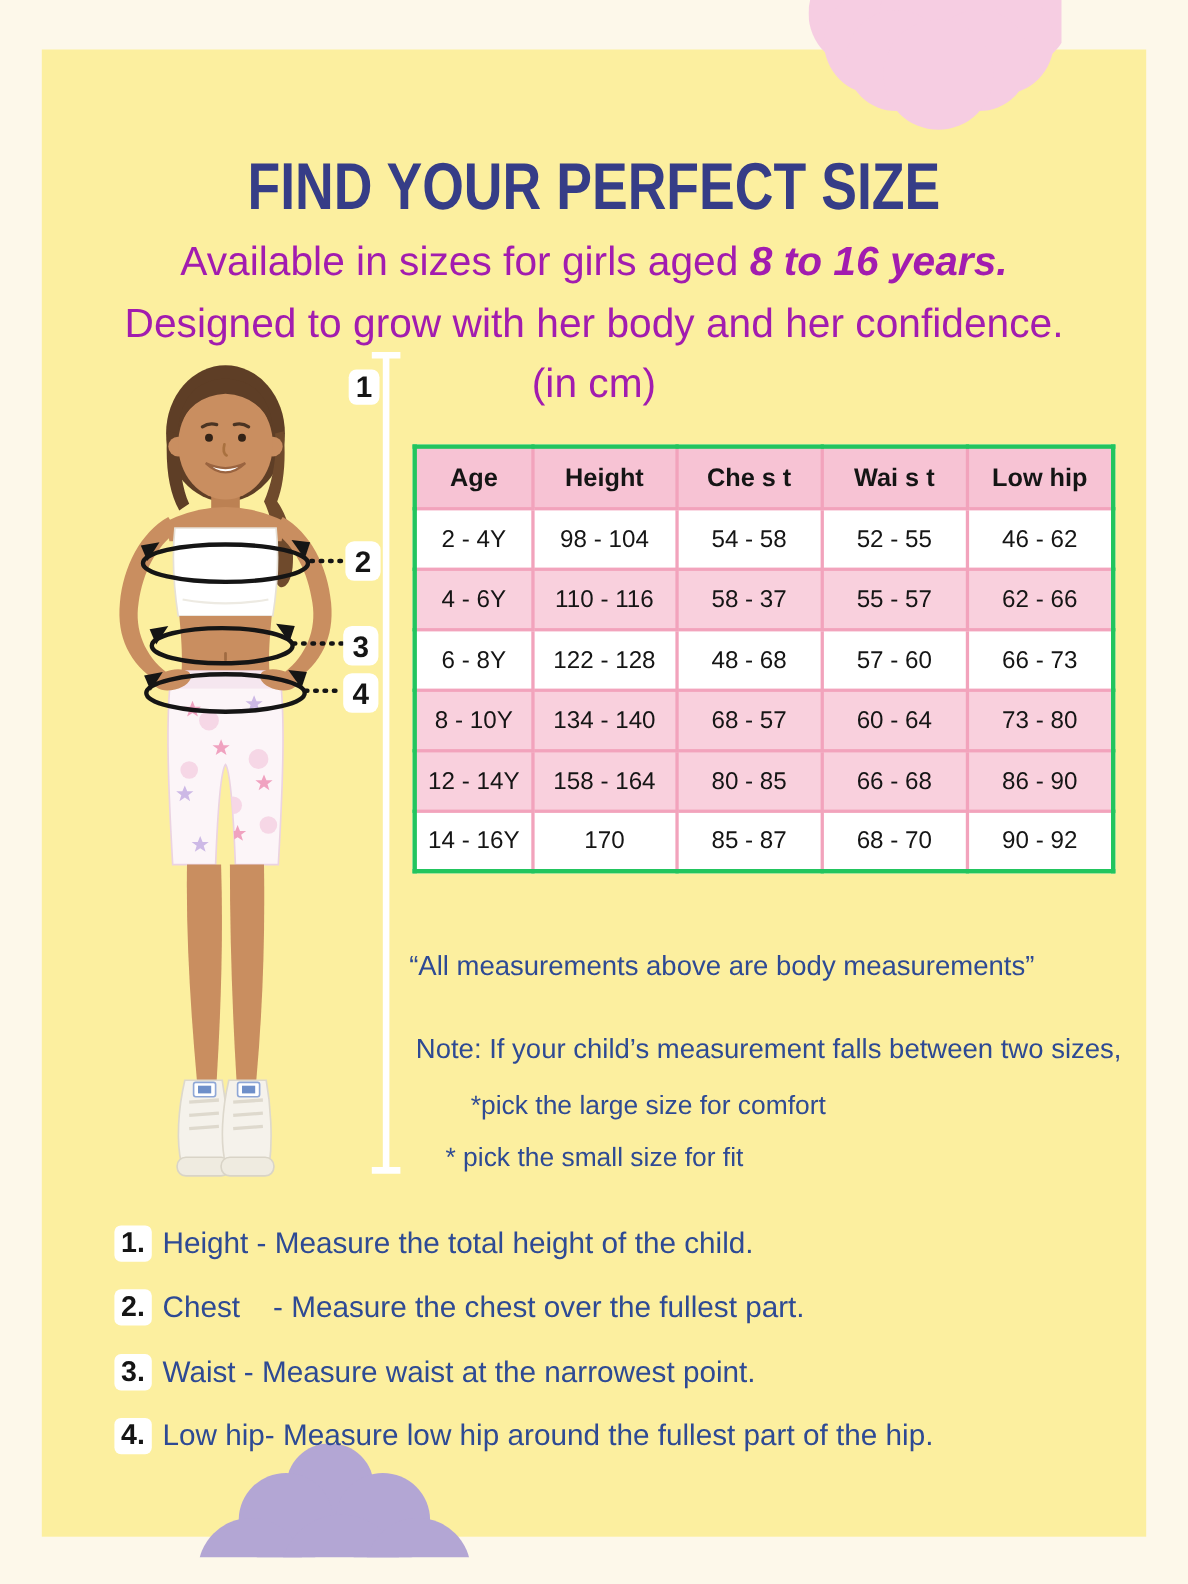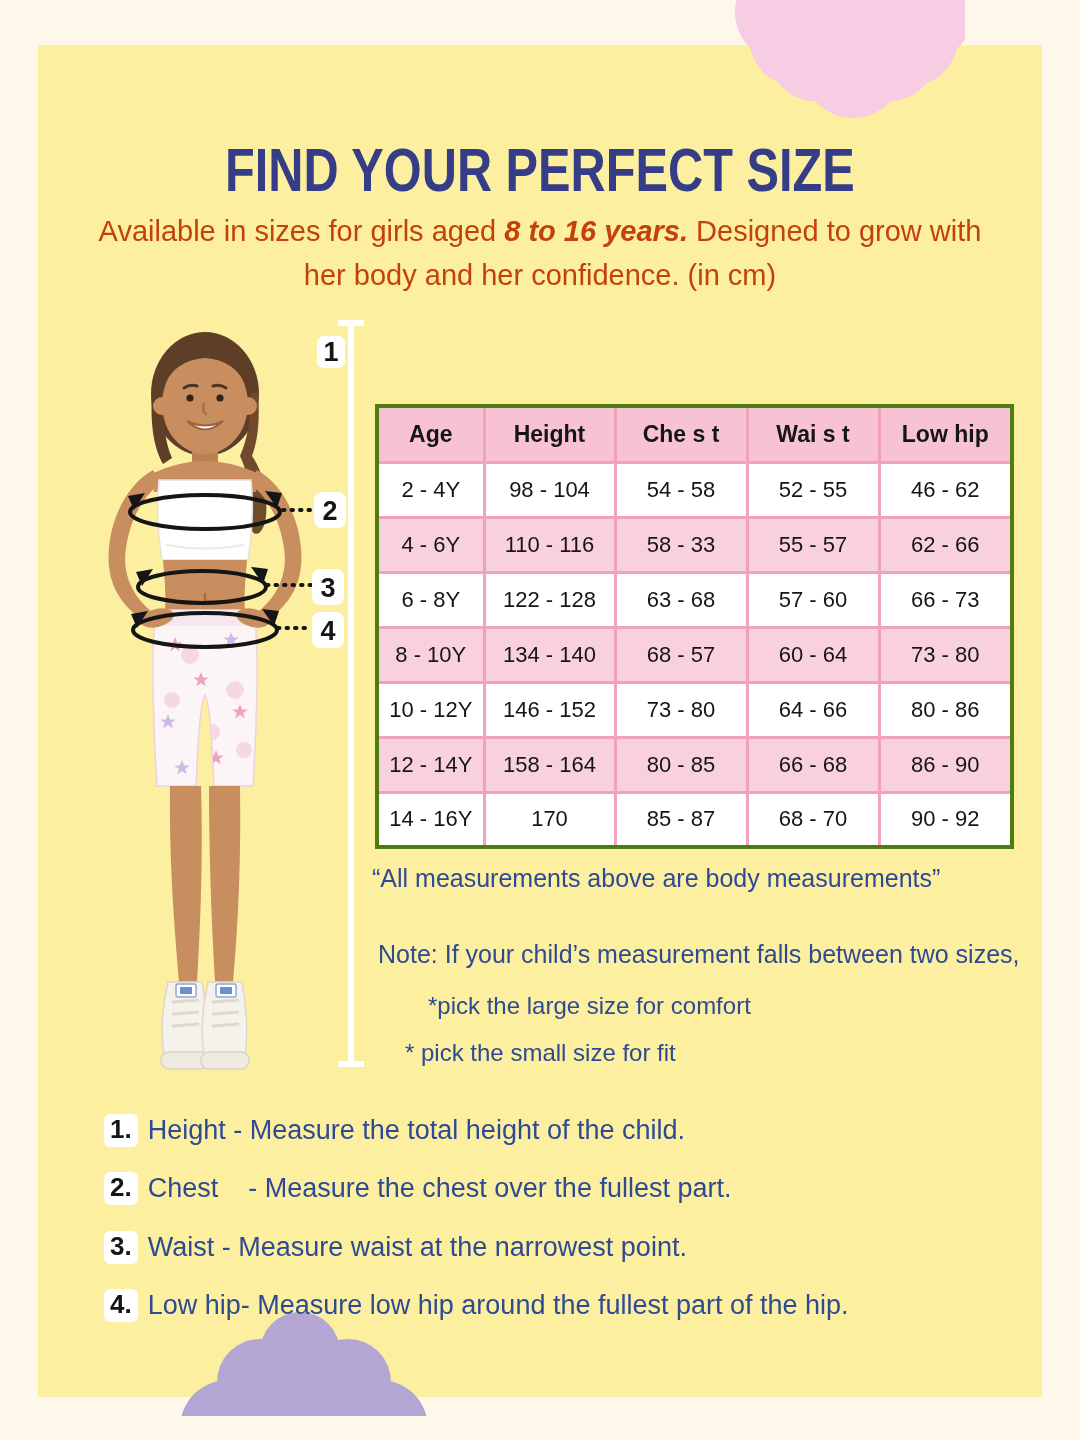--- a/index.html
+++ b/index.html
@@ -6,28 +6,28 @@
   body { background:#FDF8EA; }
   .poster { position:relative; width:1080px; height:1416px; background:#FDF8EA; overflow:hidden; }
   .panel { position:absolute; left:38px; top:45px; width:1004px; height:1352px; background:#FCEF9F; }
   .flower { position:absolute; }
 
   .title { position:absolute; top:136px; left:0; width:100%; text-align:center;
            color:#363D87; font-weight:bold; font-size:58px; letter-spacing:0; }
   .title-inner { display:inline-block; transform:scale(0.84,1.04); transform-origin:center; white-space:nowrap; }
 
   .subtitle { position:absolute; top:210px; left:90px; width:900px; text-align:center;
-              color:#c2410c; font-size:29px; line-height:1.5; }
+              color:#a21caf; font-size:37px; line-height:1.5; }
   .subtitle .hl { font-weight:bold; font-style:italic; }
 
   .figure-svg { position:absolute; left:60px; top:315px; width:312px; height:772px; }
   svg text { font-family:"Liberation Sans", sans-serif; }
 
   table.size-table { position:absolute; left:375px; top:404px; border-collapse:collapse;
-                     table-layout:fixed; border:4px solid #4d7c0f; background:#fff; }
+                     table-layout:fixed; border:4px solid #22c55e; background:#fff; }
   .size-table th, .size-table td { border:3px solid #F2A3BC; height:55px; text-align:center;
                      vertical-align:middle; font-size:22px; color:#151515; background:#FFFFFF; padding:0; }
   .size-table th { background:#F7C3D4; font-weight:bold; font-size:23px; height:56px; }
   .size-table tr.alt td { background:#F9D0DD; }
 
   .note-text { position:absolute; color:#2E4A94; font-size:25px; white-space:pre-wrap; }
   .quote   { left:372px; top:864px; }
   .note    { left:378px; top:940px; }
   .tip-1   { left:428px; top:992px; font-size:24px; }
   .tip-2   { left:405px; top:1039px; font-size:24px; }
@@ -212,45 +212,38 @@
       <tr>
         <td>2 - 4Y</td>
         <td>98 - 104</td>
         <td>54 - 58</td>
         <td>52 - 55</td>
         <td>46 - 62</td>
       </tr>
       <tr class="alt">
         <td>4 - 6Y</td>
         <td>110 - 116</td>
-        <td>58 - 33</td>
+        <td>58 - 37</td>
         <td>55 - 57</td>
         <td>62 - 66</td>
       </tr>
       <tr>
         <td>6 - 8Y</td>
         <td>122 - 128</td>
-        <td>63 - 68</td>
+        <td>48 - 68</td>
         <td>57 - 60</td>
         <td>66 - 73</td>
       </tr>
       <tr class="alt">
         <td>8 - 10Y</td>
         <td>134 - 140</td>
         <td>68 - 57</td>
         <td>60 - 64</td>
         <td>73 - 80</td>
       </tr>
-      <tr>
-        <td>10 - 12Y</td>
-        <td>146 - 152</td>
-        <td>73 - 80</td>
-        <td>64 - 66</td>
-        <td>80 - 86</td>
-      </tr>
       <tr class="alt">
         <td>12 - 14Y</td>
         <td>158 - 164</td>
         <td>80 - 85</td>
         <td>66 - 68</td>
         <td>86 - 90</td>
       </tr>
       <tr>
         <td>14 - 16Y</td>
         <td>170</td>

